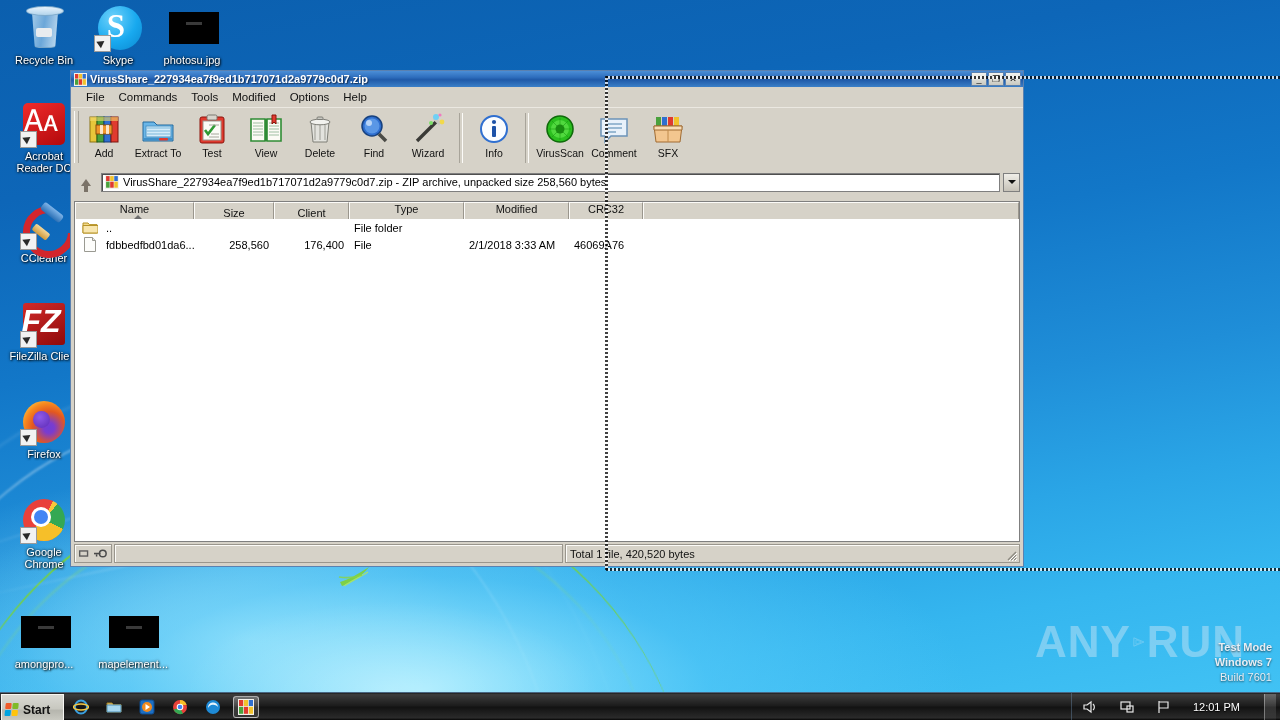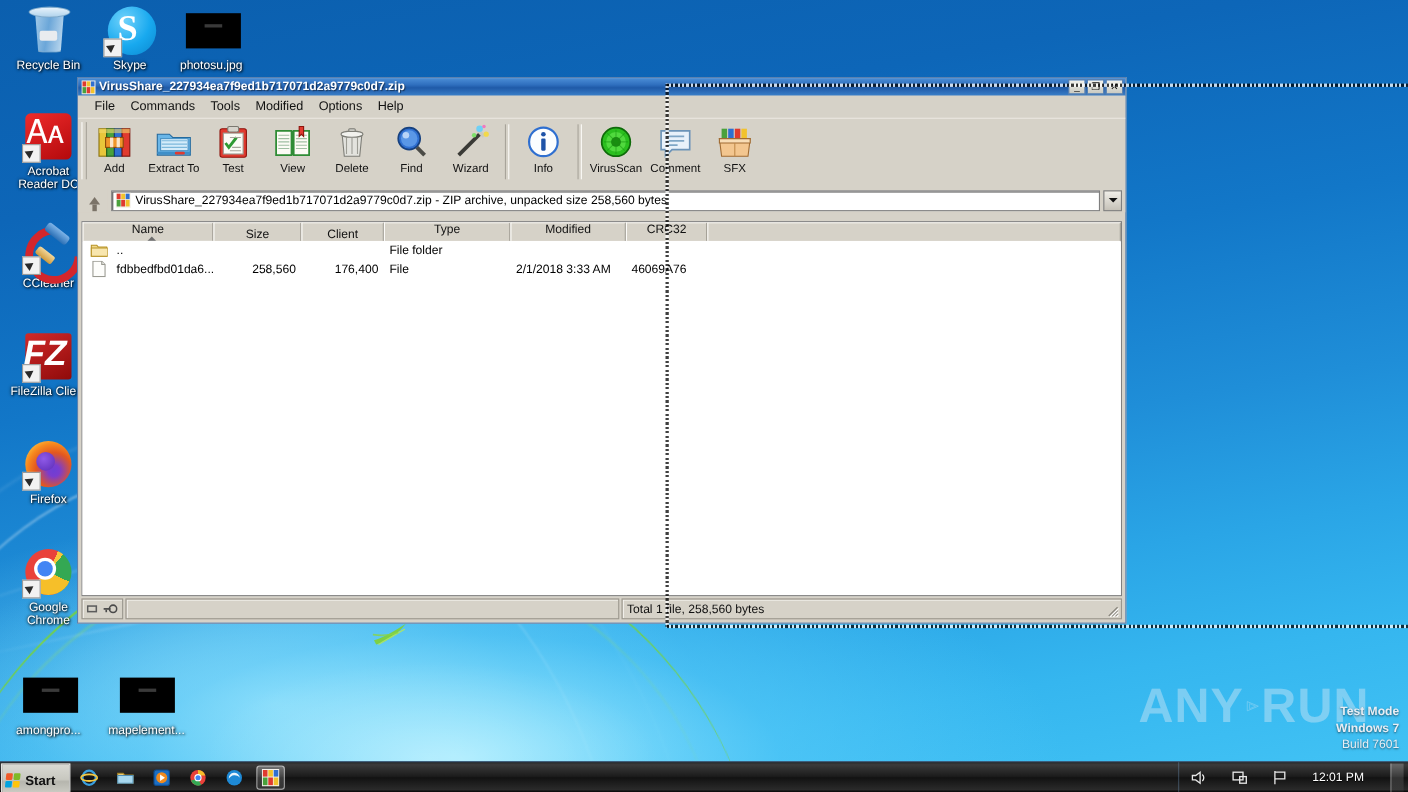--- a/index.html
+++ b/index.html
@@ -549,21 +549,21 @@
           <rect x="1.5" y="3.5" width="7" height="4" fill="#d6d2c8"></rect>
       </svg>
       <svg width="14" height="11" viewBox="0 0 14 11">
         <circle cx="9.5" cy="5.5" r="3.6" fill="none" stroke="#4a4a4a" stroke-width="1.6"></circle>
         <rect x="0" y="4.7" width="7" height="1.7" fill="#4a4a4a"></rect>
         <rect x="2" y="6.4" width="1.6" height="2.4" fill="#4a4a4a"></rect>
       </svg>
     </div>
     <div class="sbpanel" style="flex:1;"></div>
     <div class="sbpanel" style="width:455px;position:relative;">
-      <span>Total 1 file, 258,560 bytes</span>
+      <span>Total 1 file, 420,520 bytes</span>
       <svg id="sbgrip" viewBox="0 0 12 12">
         <path d="M11 3 L3 11 M11 6 L6 11 M11 9 L9 11" stroke="#8d8a81" stroke-width="1.4"></path>
         <path d="M12 4 L4 12 M12 7 L7 12 M12 10 L10 12" stroke="#ffffff" stroke-width="1"></path>
       </svg>
     </div>
   </div>
 </div>
 
 <div class="dragline dl-h" style="left:606px;top:76px;width:674px;"></div>
 <div class="dragline dl-v" style="left:605px;top:76px;height:494px;"></div>

